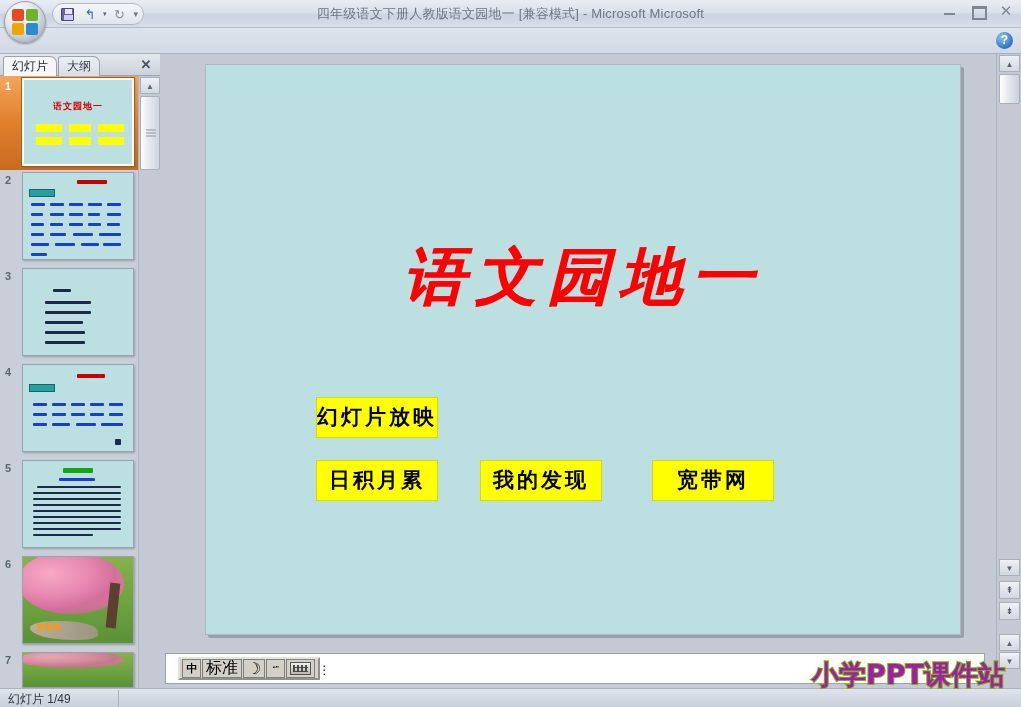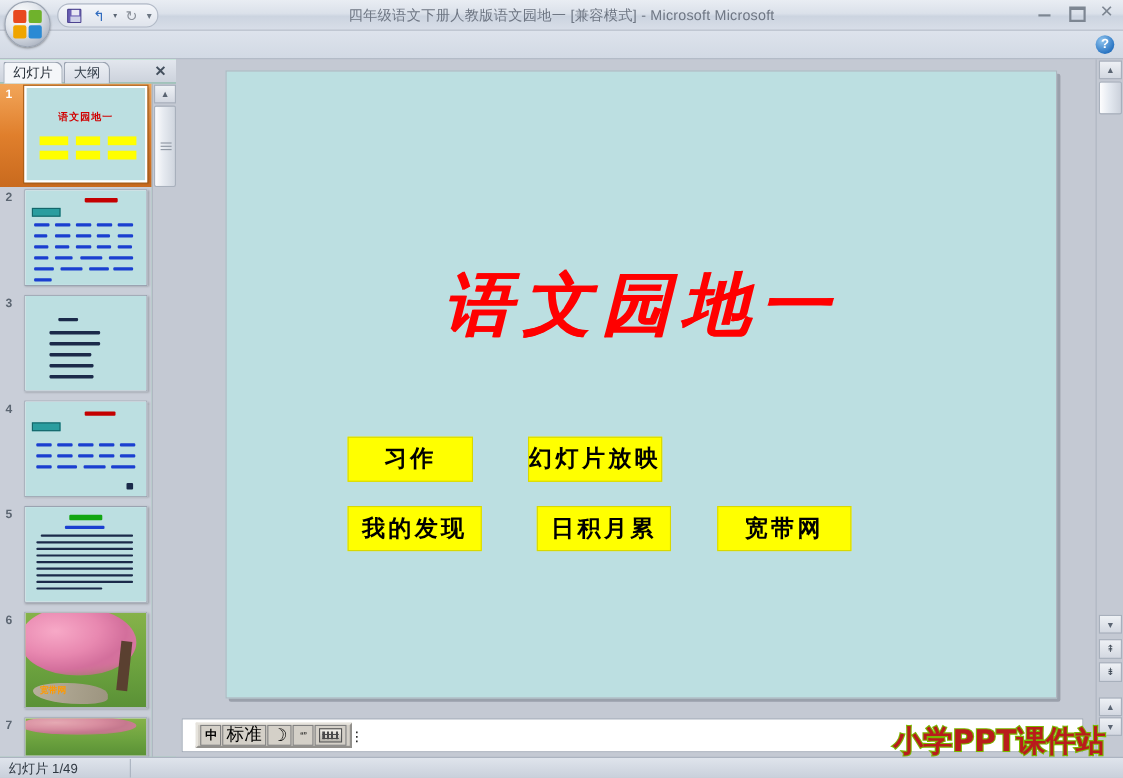--- a/index.html
+++ b/index.html
@@ -75,21 +75,21 @@
   }
   .helpq {
     position:absolute; right:8px; top:4px; width:17px; height:17px; border-radius:50%;
     background: radial-gradient(circle at 35% 30%, #8fc4ee, #2b76c4 70%, #1d5a9c 100%);
     color:#fff; font-size:12px; text-align:center; line-height:17px; font-weight:bold;
   }
 
   
   .leftpanel {
     position:absolute; left:0; top:54px; width:160px; height:634px;
-    background:#86efac;
+    background:#be185d;
   }
   .panel-tabs {
     position:absolute; left:0; top:0; width:160px; height:22px;
     background: linear-gradient(180deg,#e3e7ee,#ccd2dc);
     border-bottom:1px solid #9aa3b1;
   }
   .ptab {
     position:absolute; top:2px; height:20px; line-height:19px; font-size:12px;
     padding: 0 8px; color:#35404c;
     border:1px solid #9aa3b1; border-bottom:none;
@@ -232,21 +232,21 @@
   }
   .status-left {
     position:absolute; left:8px; top:2px; font-size:12px; color:#2f3842;
   }
   .status-sep { position:absolute; left:118px; top:1px; width:1px; height:17px; background:#a9b2bf; }
 
   
   .wm { position:absolute; right:16px; bottom:18px; text-align:right; z-index:60; pointer-events:none; }
   .wm1 {
     font-size:27px; font-weight:bold; letter-spacing:0px;
-    color:#b91c1c;
+    color:#a21caf;
     -webkit-text-stroke: 2px #7ab800;
     paint-order: stroke fill;
     font-family:"DejaVu Sans", sans-serif;
     line-height:1.05;
   }
   .wm2 {
     font-size:25px; font-weight:bold; color:#e07b10;
     -webkit-text-stroke: 2px #ffffff;
     paint-order: stroke fill;
     font-family:"DejaVu Sans", sans-serif;
@@ -447,26 +447,25 @@
     </div>
   </div>
 
   <div class="workspace">
     <div class="slide-shadow"></div>
     <div class="slide">
       <div class="slide-title">语文园地一</div>
 
       <div class="btn-grid">
         <div class="brow r1">
-          <div class="ybtn" style="width:114px;margin-right:50px;">习作</div>
           <div class="ybtn" style="width:122px;">幻灯片放映</div>
         </div>
         <div class="brow r2">
+          <div class="ybtn" style="width:122px;margin-right:42px;">日积月累</div>
           <div class="ybtn" style="width:122px;margin-right:50px;">我的发现</div>
-          <div class="ybtn" style="width:122px;margin-right:42px;">日积月累</div>
           <div class="ybtn" style="width:122px;">宽带网</div>
         </div>
       </div>
     </div>
   </div>
 
   <div class="notes">
     <div class="notes-box">
       <div class="langbar">
         <div class="lb-btn lb-ime">中</div>

